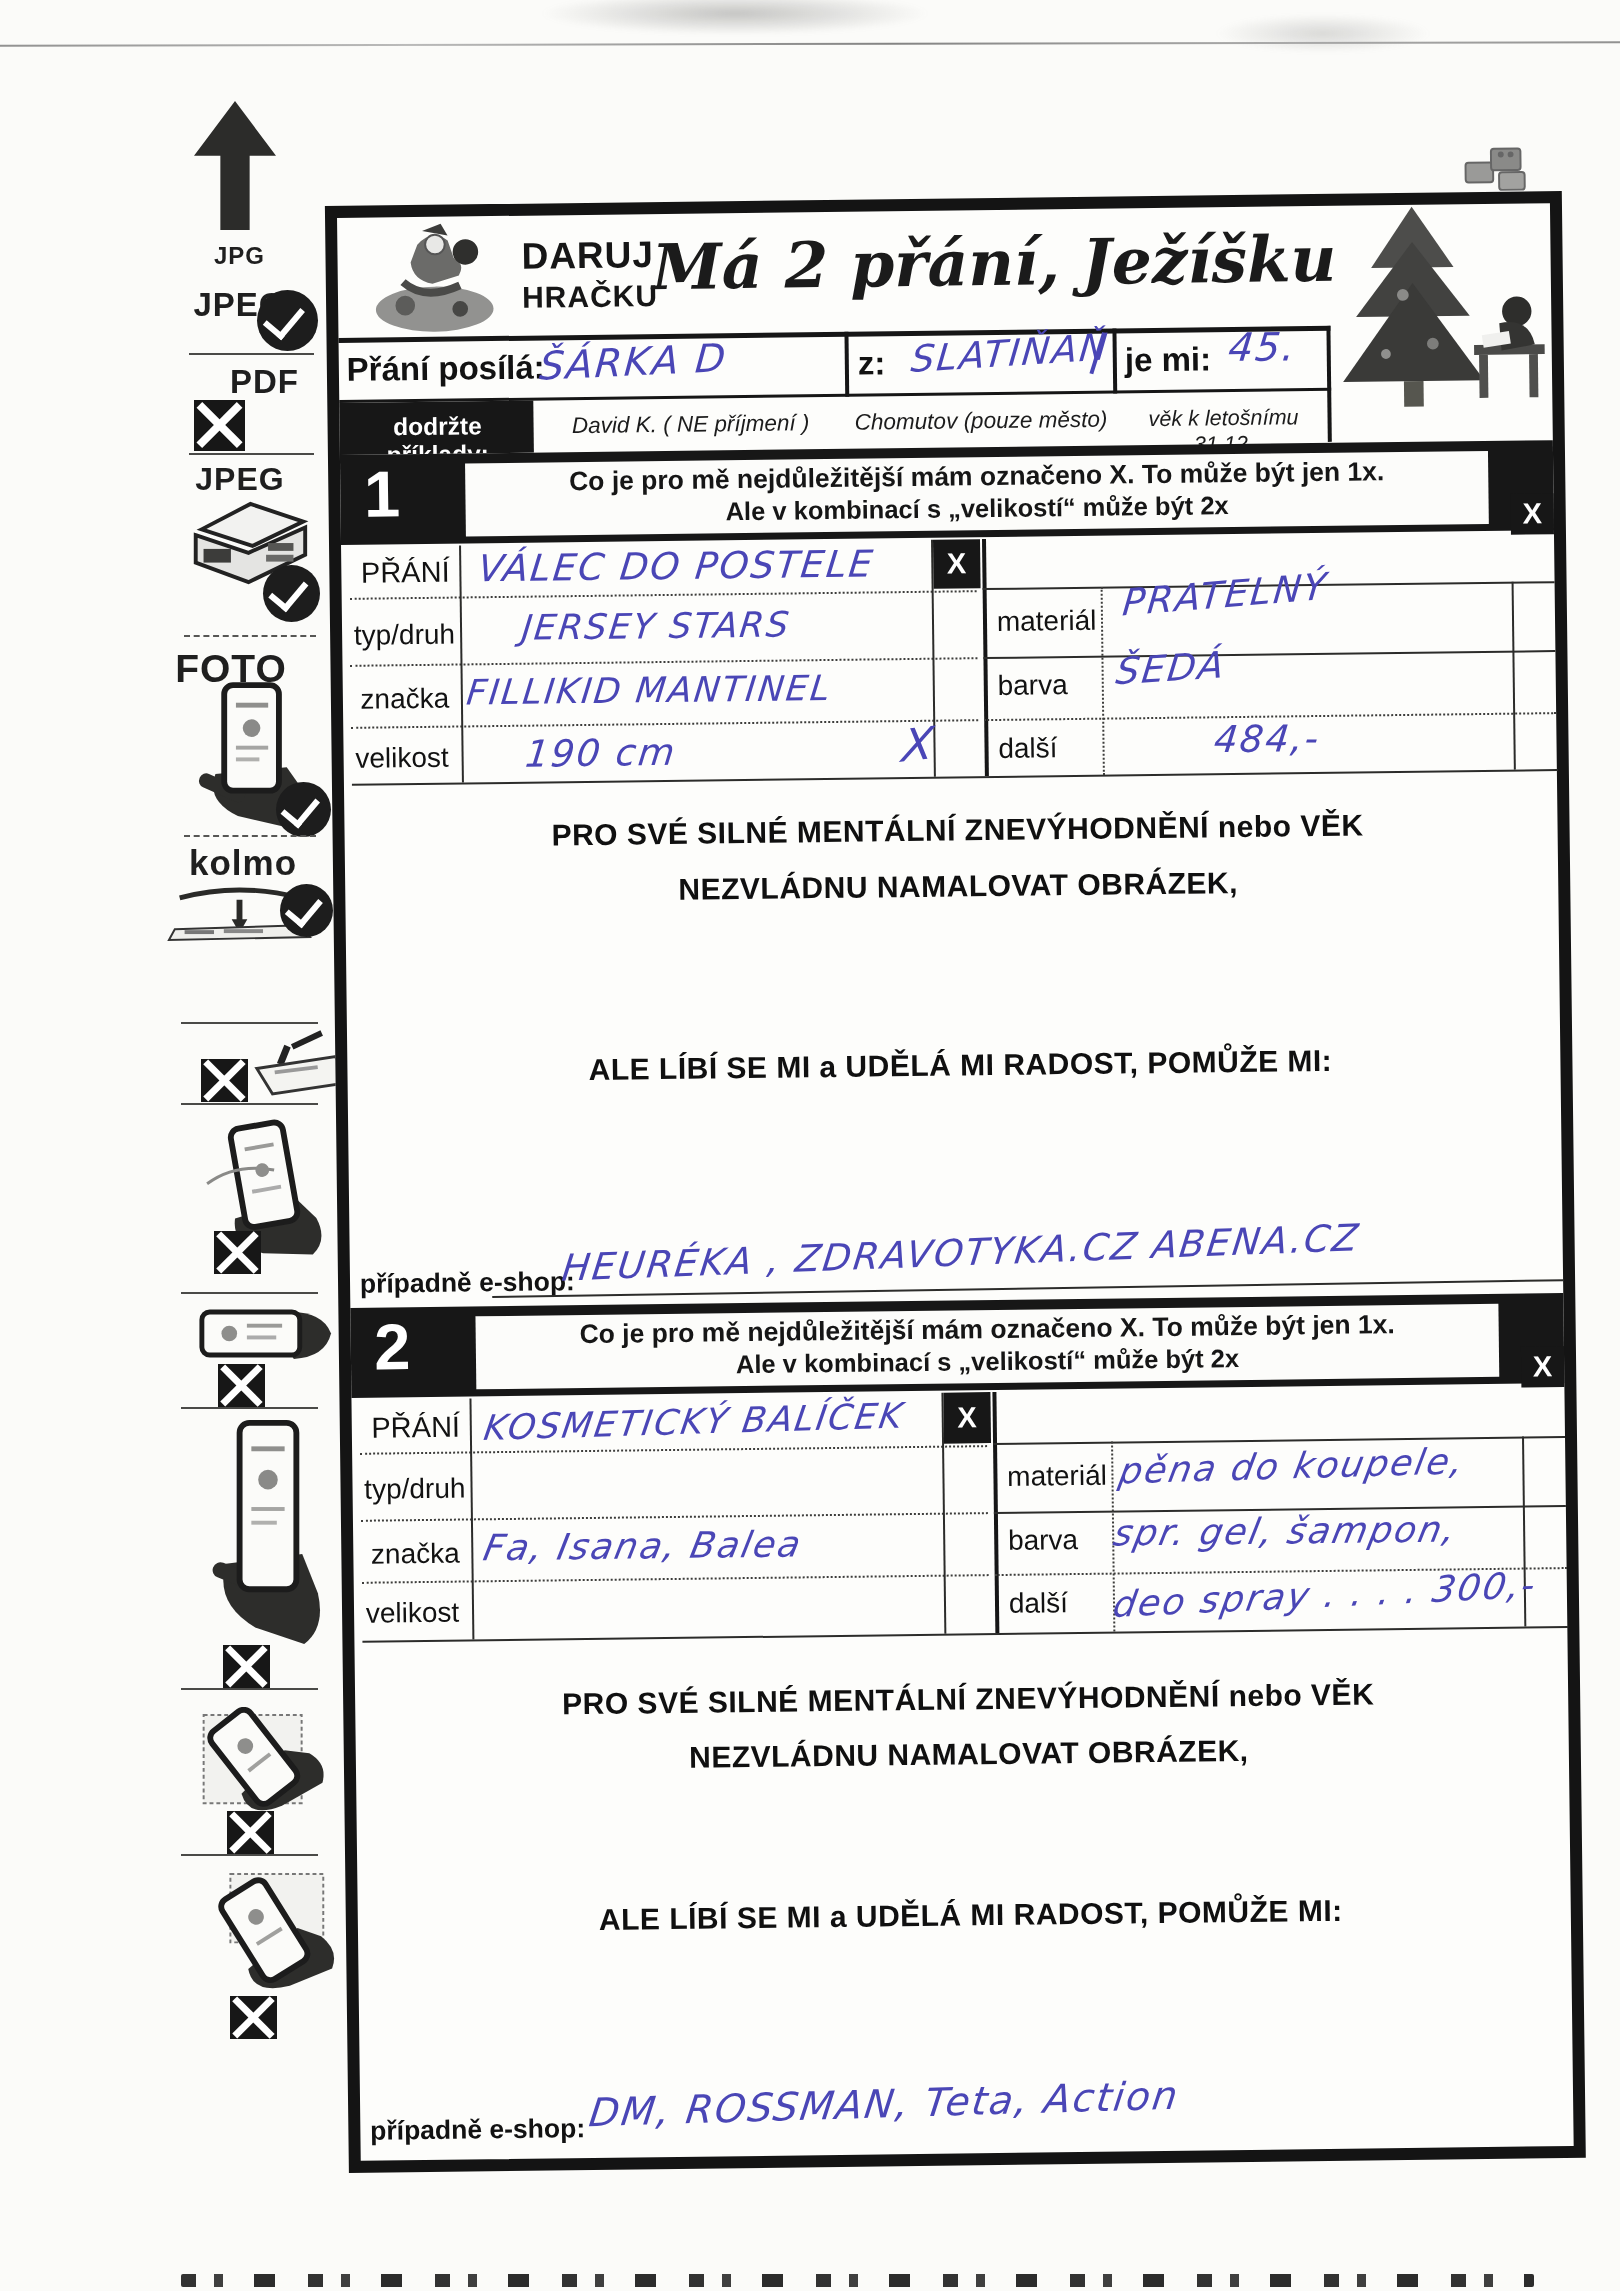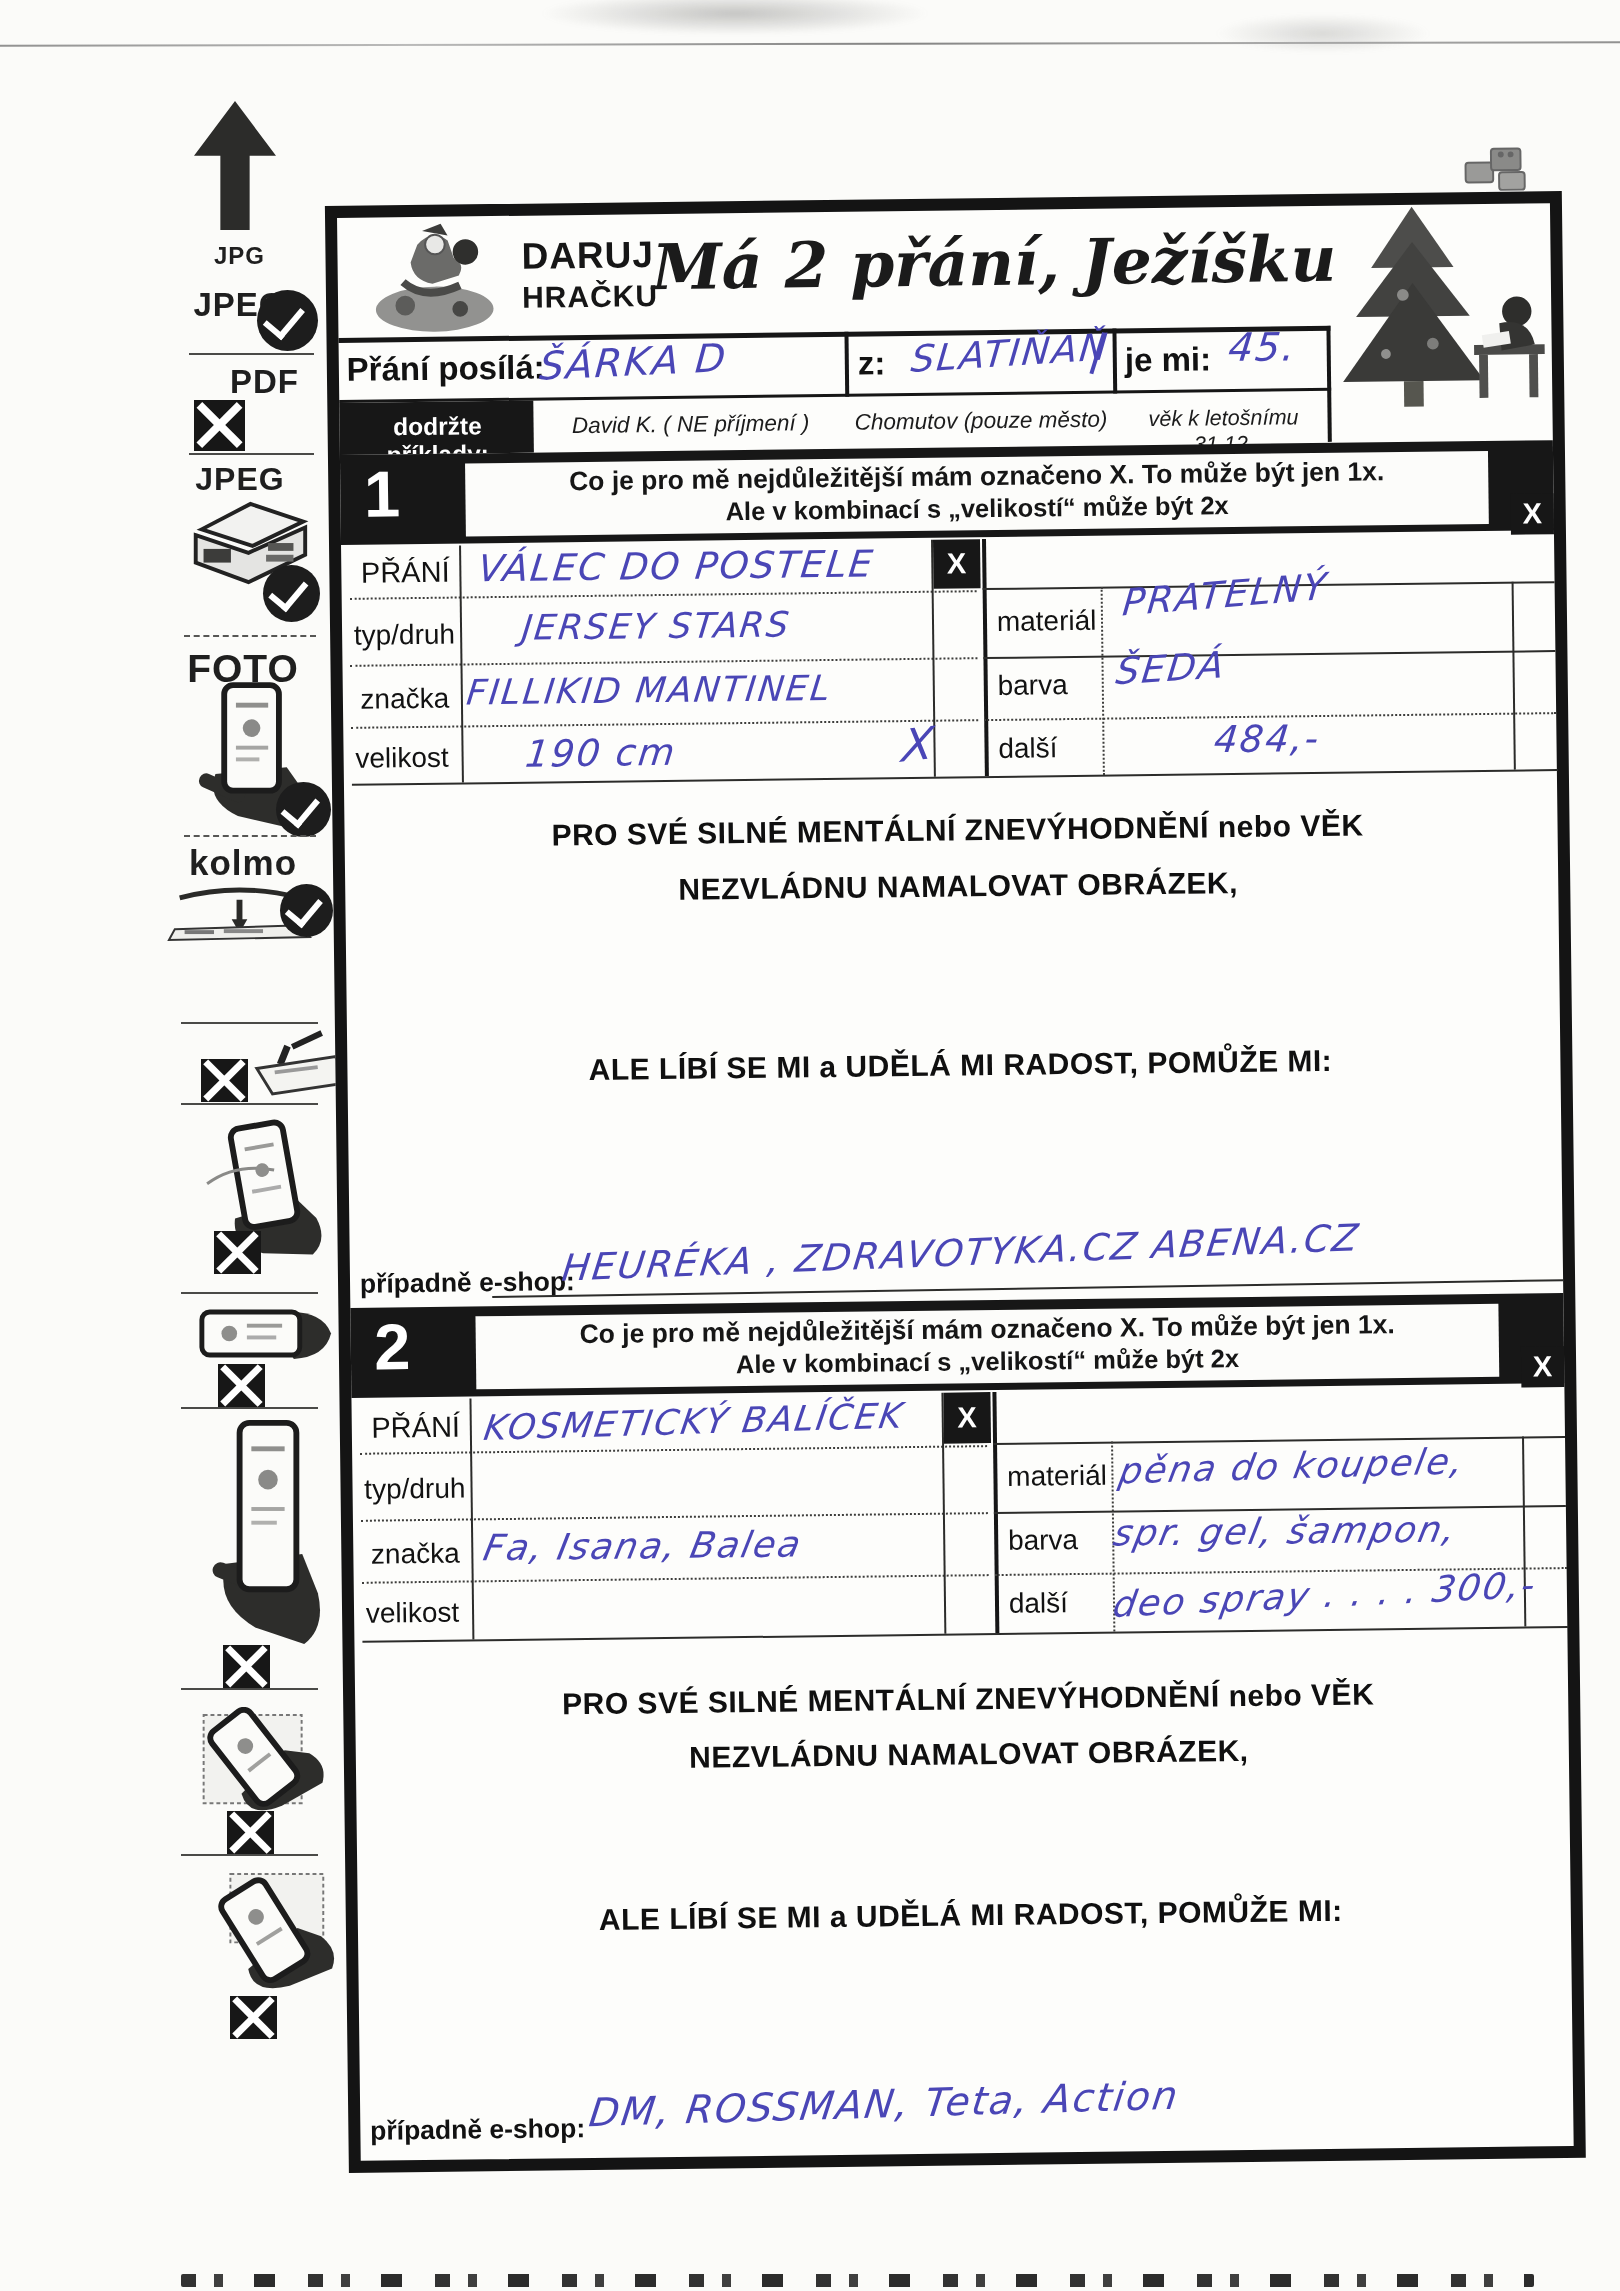--- a/index.html
+++ b/index.html
@@ -77,21 +77,21 @@
     <polygon points="18,38 68,12 122,30 70,55" fill="#f2f2f0" stroke="#222" stroke-width="4"></polygon>
     <polygon points="12,44 66,62 124,36 124,64 66,92 12,72" fill="#e4e4e2" stroke="#222" stroke-width="4"></polygon>
     <rect x="20" y="58" width="28" height="14" fill="#3c3c3a"></rect>
     <rect x="86" y="52" width="26" height="8" fill="#555553"></rect>
     <rect x="84" y="64" width="28" height="7" fill="#6a6a68"></rect>
   </svg>
   <div class="check" style="left:263px;top:565px;width:57px;height:57px;"></div>
 
   <div class="divider dashed" style="left:184px;top:635px;width:132px;"></div>
 
-  <div class="side-label" style="left:172px;top:647px;width:142px;text-align:center;font-size:39px;">FOTO</div>
+  <div class="side-label" style="left:160px;top:647px;width:142px;text-align:center;font-size:39px;">FOTO</div>
   <svg class="abs" style="left:191px;top:681px;" width="127" height="147" viewBox="0 0 130 150">
     <path d="M25 95 Q15 122 48 138 L100 150 Q122 138 115 112 L98 88 Z" fill="#2d2d2b"></path>
     <rect x="12" y="92" width="50" height="15" rx="7" fill="#2d2d2b" transform="rotate(24 12 92)"></rect>
     <rect x="34" y="4" width="56" height="108" rx="9" fill="#fbfbf9" stroke="#1c1c1c" stroke-width="6"></rect>
     <rect x="46" y="22" width="33" height="5" fill="#8f8f8d"></rect>
     <circle cx="62" cy="48" r="9" fill="#8a8a88"></circle>
     <rect x="46" y="66" width="33" height="4" fill="#a5a5a3"></rect>
     <rect x="46" y="78" width="24" height="4" fill="#b0b0ae"></rect>
   </svg>
   <div class="check" style="left:276px;top:782px;width:55px;height:55px;"></div>

